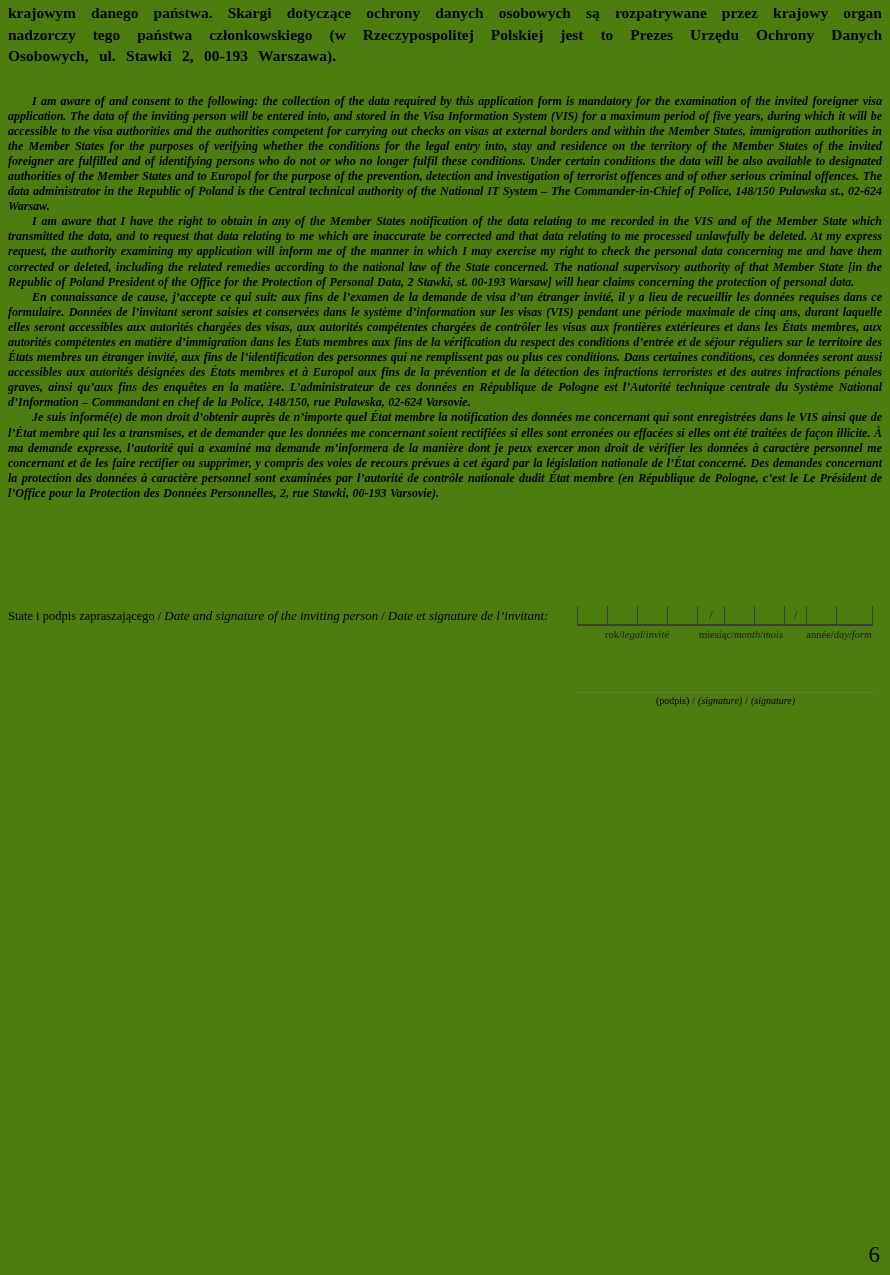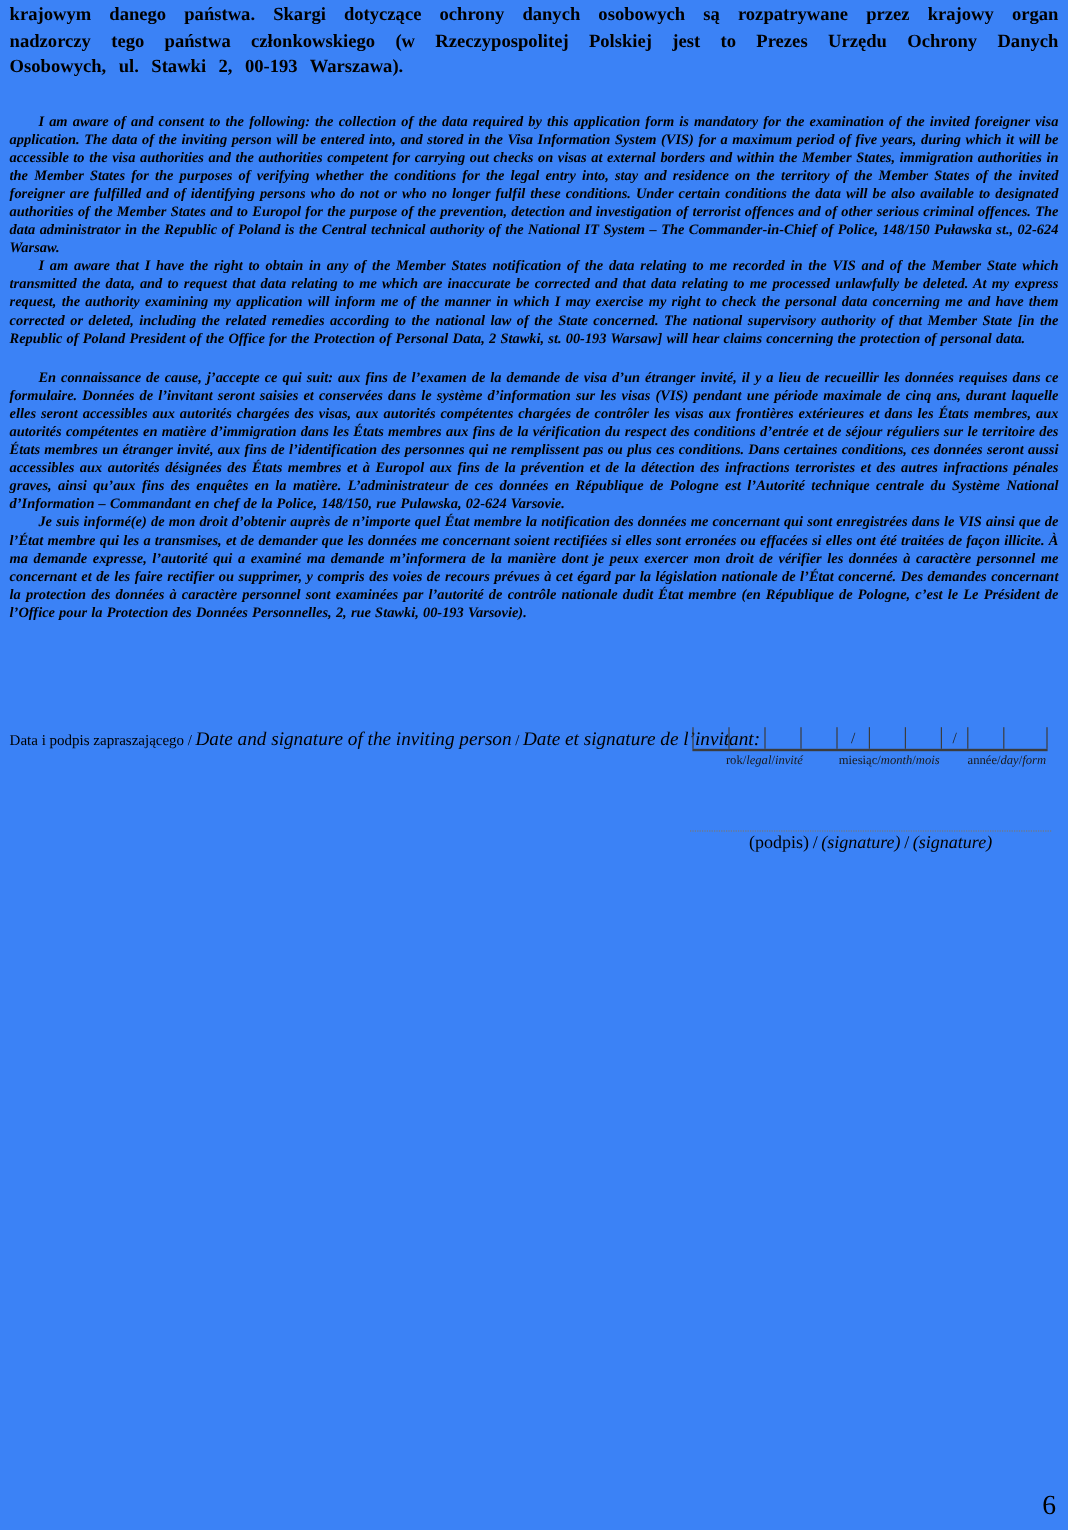--- a/index.html
+++ b/index.html
@@ -1,43 +1,43 @@
 <!DOCTYPE html>
 <html><head>
 <meta charset="utf-8">
 <style>
   html,body { margin:0; padding:0; background:#ffffff; }
   .doc {
-    position:relative; width:890px; height:1275px; background:#3b82f6;
+    position:relative; width:890px; height:1275px; background:#4d7c0f;
     color:#000; font-family:"Liberation Serif", serif; overflow:hidden;
   }
   
   .hdr-pl {
     margin:2px 8px 0 8px;
     font-weight:bold; font-size:15.5px; line-height:21.5px;
     text-align:justify; word-spacing:6.5px;
   }
   
   .blk {
     margin:0 8px;
     font-style:italic; font-weight:bold;
     font-size:12px; line-height:15.1px;
     text-align:justify; word-spacing:0.5px;
   }
   .blk p { margin:0; text-indent:24px; }
   .blk-en { margin-top:27px; }
-  .blk-fr { margin-top:17px; }
+  .blk-fr { }
 
   
   .sig-caption {
     position:absolute; left:8px; top:608px;
     font-size:12.5px; white-space:nowrap;
   }
   .it { font-style:italic; }
-  .sig-caption .it { font-size:16px; }
+  .sig-caption .it { font-size:13px; }
   .sep { margin:0 3px; }
 
   .comb {
     position:absolute; left:577px; top:606px; height:18px;
     display:flex; border-bottom:2px solid #3c3c3c;
   }
   .comb .cell {
     box-sizing:border-box; border-left:1.6px solid #3c3c3c;
     display:flex; align-items:center; justify-content:center;
     font-size:13px; color:#222;
@@ -52,21 +52,21 @@
   .lbl-year  { left:637px; }
   .lbl-month { left:741px; }
   .lbl-day   { left:839px; }
 
   .sign-line {
     position:absolute; left:575px; top:692px; width:301px; height:0;
     border-top:1.5px dotted #777;
   }
   .sign-caption {
     position:absolute; left:575px; top:695px; width:301px;
-    text-align:center; font-size:15px; white-space:nowrap;
+    text-align:center; font-size:10px; white-space:nowrap;
   }
   .pageno {
     position:absolute; left:852px; top:1242px; width:28px;
     text-align:right; font-size:23px;
   }
 </style>
 </head>
 <body>
 
 <div class="doc">
@@ -77,21 +77,21 @@
     <p>I am aware of and consent to the following: the collection of the data required by this application form is mandatory for the examination of the invited foreigner visa application. The data of the inviting person will be entered into, and stored in the Visa Information System (VIS) for a maximum period of five years, during which it will be accessible to the visa authorities and the authorities competent for carrying out checks on visas at external borders and within the Member States, immigration authorities in the Member States for the purposes of verifying whether the conditions for the legal entry into, stay and residence on the territory of the Member States of the invited foreigner are fulfilled and of identifying persons who do not or who no longer fulfil these conditions. Under certain conditions the data will be also available to designated authorities of the Member States and to Europol for the purpose of the prevention, detection and investigation of terrorist offences and of other serious criminal offences. The data administrator in the Republic of Poland is the Central technical authority of the National IT System – The Commander-in-Chief of Police, 148/150 Puławska st., 02-624 Warsaw.</p>
     <p>I am aware that I have the right to obtain in any of the Member States notification of the data relating to me recorded in the VIS and of the Member State which transmitted the data, and to request that data relating to me which are inaccurate be corrected and that data relating to me processed unlawfully be deleted. At my express request, the authority examining my application will inform me of the manner in which I may exercise my right to check the personal data concerning me and have them corrected or deleted, including the related remedies according to the national law of the State concerned. The national supervisory authority of that Member State [in the Republic of Poland President of the Office for the Protection of Personal Data, 2 Stawki, st. 00-193 Warsaw] will hear claims concerning the protection of personal data.</p>
   </div>
 
   <div class="blk blk-fr">
     <p>En connaissance de cause, j’accepte ce qui suit: aux fins de l’examen de la demande de visa d’un étranger invité, il y a lieu de recueillir les données requises dans ce formulaire. Données de l’invitant seront saisies et conservées dans le système d’information sur les visas (VIS) pendant une période maximale de cinq ans, durant laquelle elles seront accessibles aux autorités chargées des visas, aux autorités compétentes chargées de contrôler les visas aux frontières extérieures et dans les États membres, aux autorités compétentes en matière d’immigration dans les États membres aux fins de la vérification du respect des conditions d’entrée et de séjour réguliers sur le territoire des États membres un étranger invité, aux fins de l’identification des personnes qui ne remplissent pas ou plus ces conditions. Dans certaines conditions, ces données seront aussi accessibles aux autorités désignées des États membres et à Europol aux fins de la prévention et de la détection des infractions terroristes et des autres infractions pénales graves, ainsi qu’aux fins des enquêtes en la matière. L’administrateur de ces données en République de Pologne est l’Autorité technique centrale du Système National d’Information – Commandant en chef de la Police, 148/150, rue Pulawska, 02-624 Varsovie.</p>
     <p>Je suis informé(e) de mon droit d’obtenir auprès de n’importe quel État membre la notification des données me concernant qui sont enregistrées dans le VIS ainsi que de l’État membre qui les a transmises, et de demander que les données me concernant soient rectifiées si elles sont erronées ou effacées si elles ont été traitées de façon illicite. À ma demande expresse, l’autorité qui a examiné ma demande m’informera de la manière dont je peux exercer mon droit de vérifier les données à caractère personnel me concernant et de les faire rectifier ou supprimer, y compris des voies de recours prévues à cet égard par la législation nationale de l’État concerné. Des demandes concernant la protection des données à caractère personnel sont examinées par l’autorité de contrôle nationale dudit État membre (en République de Pologne, c’est le Le Président de l’Office pour la Protection des Données Personnelles, 2, rue Stawki, 00-193 Varsovie).</p>
   </div>
 
   <div class="sig-caption">
-    <span>Data i podpis zapraszającego</span><span class="sep">/</span><span class="it">Date and signature of the inviting person</span><span class="sep">/</span><span class="it">Date et signature de l’invitant:</span>
+    <span>State i podpis zapraszającego</span><span class="sep">/</span><span class="it">Date and signature of the inviting person</span><span class="sep">/</span><span class="it">Date et signature de l’invitant:</span>
   </div>
 
   <div class="comb">
     <div class="cell c30"></div>
     <div class="cell c30"></div>
     <div class="cell c30"></div>
     <div class="cell c30"></div>
     <div class="cell c27">
         <span>/</span>
       </div>

